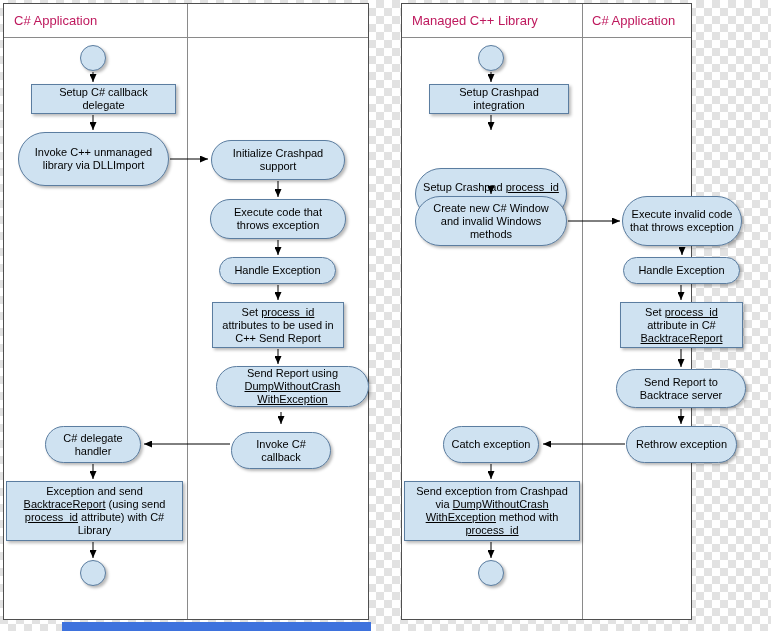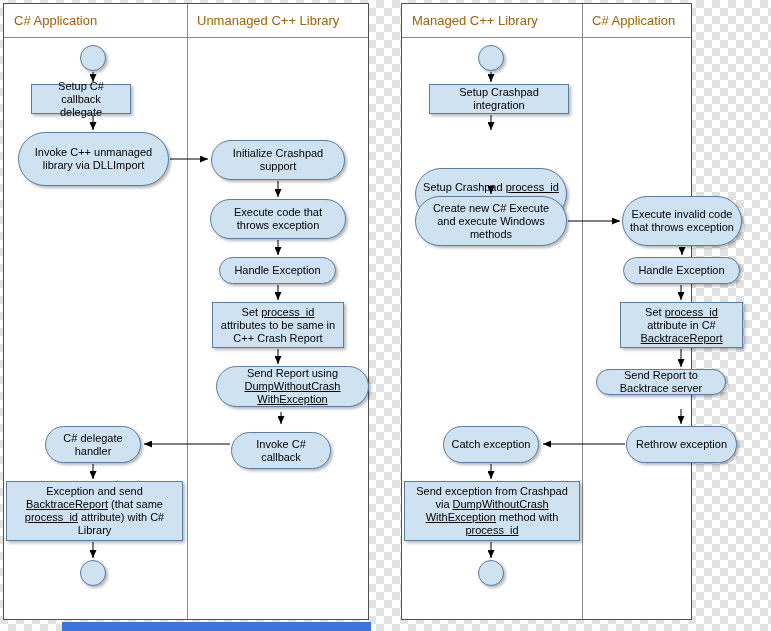--- a/index.html
+++ b/index.html
@@ -20,21 +20,21 @@
   }
   .panel{
     position:absolute;background:var(--panel_bg,#ffffff);
     border:1px solid #4f4f4f;box-sizing:border-box;z-index:1;
   }
   .lane-header{
     position:absolute;left:0;right:0;top:0;height:33px;
     border-bottom:1px solid #8a8a8a;
   }
   .lane-title{
-    position:absolute;top:9px;font-size:13px;color:#a16207;white-space:nowrap;
+    position:absolute;top:9px;font-size:13px;color:#be185d;white-space:nowrap;
   }
   .lane-divider{
     position:absolute;top:0;bottom:0;width:1px;background:#8a8a8a;
   }
   .node{
     position:absolute;z-index:2;box-sizing:border-box;
     display:flex;align-items:center;justify-content:center;
     text-align:center;font-size:11px;line-height:13px;color:#000;
     background:var(--node_fill,#cfe2f1);
     border:1px solid var(--node_stroke,#5b7da0);
@@ -54,64 +54,63 @@
   }
 </style>
 </head>
 <body>
 
 <div class="checker"></div>
 
 <div class="panel" style="left:3px;top:3px;width:366px;height:617px;">
   <div class="lane-header">
     <span class="lane-title" style="left:10px;">C# Application</span>
-    <span class="lane-title" style="left:193px;">Unmanaged C++ Library</span>
   </div>
   <div class="lane-divider" style="left:183px;"></div>
 </div>
 
 <div class="panel" style="left:401px;top:3px;width:291px;height:617px;">
   <div class="lane-header">
     <span class="lane-title" style="left:10px;">Managed C++ Library</span>
     <span class="lane-title" style="left:190px;">C# Application</span>
   </div>
   <div class="lane-divider" style="left:180px;"></div>
 </div>
 
 <div class="node circle" style="left:80px;top:45px;width:26px;height:26px;"></div>
-<div class="node" style="left:31px;top:84px;width:100px;height:30px;">Setup C# callback delegate</div>
+<div class="node" style="left:31px;top:84px;width:145px;height:30px;">Setup C# callback delegate</div>
 <div class="node stadium" style="left:18px;top:132px;width:151px;height:54px;">Invoke C++ unmanaged library via DLLImport</div>
 <div class="node stadium" style="left:211px;top:140px;width:134px;height:40px;">Initialize Crashpad support</div>
 <div class="node stadium" style="left:210px;top:199px;width:136px;height:40px;">Execute code that throws exception</div>
 <div class="node stadium" style="left:219px;top:257px;width:117px;height:27px;">Handle Exception</div>
 <div class="node" style="left:212px;top:302px;width:132px;height:46px;">
-  <span class="lbl"><span>Set </span><span class="u">process_id</span><span> attributes to be same in C++ Crash Report</span></span>
+  <span class="lbl"><span>Set </span><span class="u">process_id</span><span> attributes to be used in C++ Send Report</span></span>
 </div>
 <div class="node stadium" style="left:216px;top:366px;width:153px;height:41px;">
   <span class="lbl"><span>Send Report using </span><span class="u">DumpWithoutCrash</span><wbr><span class="u">WithException</span></span>
 </div>
 <div class="node stadium" style="left:231px;top:426px;width:100px;height:37px;margin-top:6px;">Invoke C# callback</div>
 <div class="node stadium" style="left:45px;top:426px;width:96px;height:37px;">C# delegate handler</div>
 <div class="node" style="left:6px;top:481px;width:177px;height:60px;">
-  <span class="lbl"><span>Exception and send </span><span class="u">BacktraceReport</span><span> (that same </span><span class="u">process_id</span><span> attribute) with C# Library</span></span>
+  <span class="lbl"><span>Exception and send </span><span class="u">BacktraceReport</span><span> (using send </span><span class="u">process_id</span><span> attribute) with C# Library</span></span>
 </div>
 <div class="node circle" style="left:80px;top:560px;width:26px;height:26px;"></div>
 
 <div class="node circle" style="left:478px;top:45px;width:26px;height:26px;"></div>
 <div class="node" style="left:429px;top:84px;width:140px;height:30px;">Setup Crashpad integration</div>
 <div class="node stadium" style="left:415px;top:132px;width:152px;height:52px;margin-top:36px;">
   <span class="lbl"><span>Setup Crashpad </span><span class="u">process_id</span><span> attribute (annotation)</span></span>
 </div>
-<div class="node stadium" style="left:415px;top:196px;width:152px;height:50px;">Create new C# Execute and execute Windows methods</div>
+<div class="node stadium" style="left:415px;top:196px;width:152px;height:50px;">Create new C# Window and invalid Windows methods</div>
 <div class="node stadium" style="left:622px;top:196px;width:120px;height:50px;">Execute invalid code that throws exception</div>
 <div class="node stadium" style="left:623px;top:257px;width:117px;height:27px;">Handle Exception</div>
 <div class="node" style="left:620px;top:302px;width:123px;height:46px;">
   <span class="lbl"><span>Set </span><span class="u">process_id</span><span> attribute in C# </span><span class="u">BacktraceReport</span></span>
 </div>
-<div class="node stadium" style="left:596px;top:369px;width:130px;height:26px;">Send Report to Backtrace server</div>
+<div class="node stadium" style="left:616px;top:369px;width:130px;height:39px;">Send Report to Backtrace server</div>
 <div class="node stadium" style="left:626px;top:426px;width:111px;height:37px;">Rethrow exception</div>
 <div class="node stadium" style="left:443px;top:426px;width:96px;height:37px;">Catch exception</div>
 <div class="node" style="left:404px;top:481px;width:176px;height:60px;">
   <span class="lbl"><span>Send exception from Crashpad via </span><span class="u">DumpWithoutCrash</span><wbr><span class="u">WithException</span><span> method with </span><span class="u">process_id</span></span>
 </div>
 <div class="node circle" style="left:478px;top:560px;width:26px;height:26px;"></div>
 
 <svg class="arrows" width="771" height="631">
   <defs>
     <marker id="ah" markerWidth="9" markerHeight="7" refX="8" refY="3.5" orient="auto">

